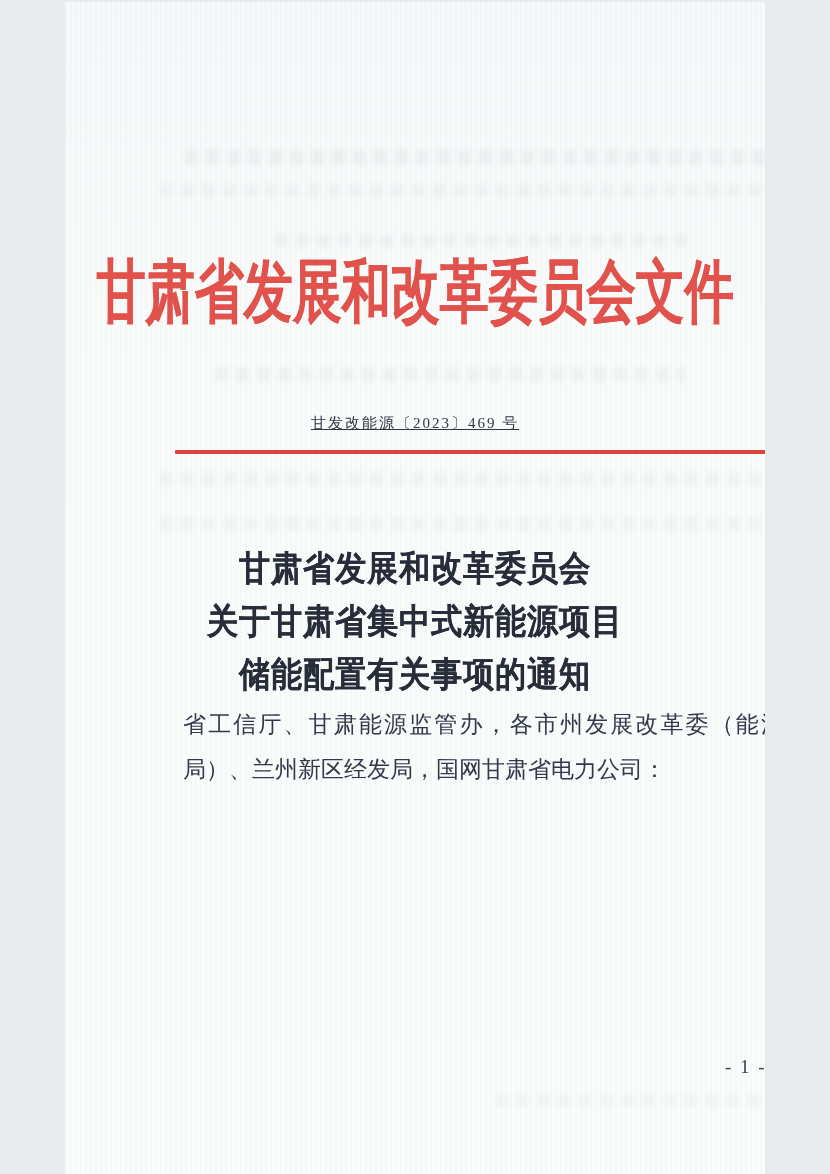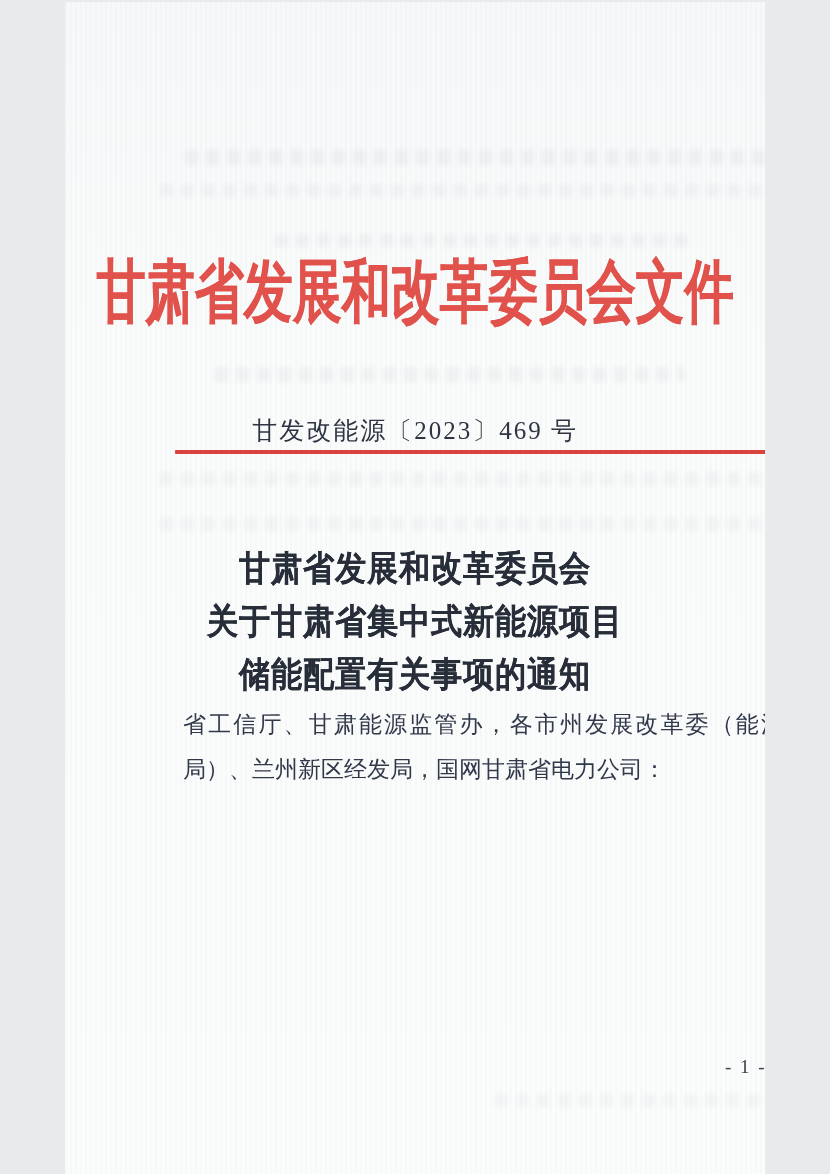--- a/index.html
+++ b/index.html
@@ -50,24 +50,25 @@
     transform: scaleY(1.4);
     transform-origin: 50% 50%;
     white-space: nowrap;
     text-shadow: 0.4px 0 0 #e0524b;
   }
   .doc-number {
     position: absolute;
     left: 0; right: 0;
     top: 412px;
     text-align: center;
-    font-size: 25px;
+    font-size: 15px;
     letter-spacing: 2px;
     color: #2e3542;
     white-space: nowrap;
+    text-decoration: underline;
   }
   .red-rule {
     position: absolute;
     left: 110px;
     top: 448px;
     width: 618px;
     height: 4px;
     background: #d9453e;
     border-radius: 1px;
   }

